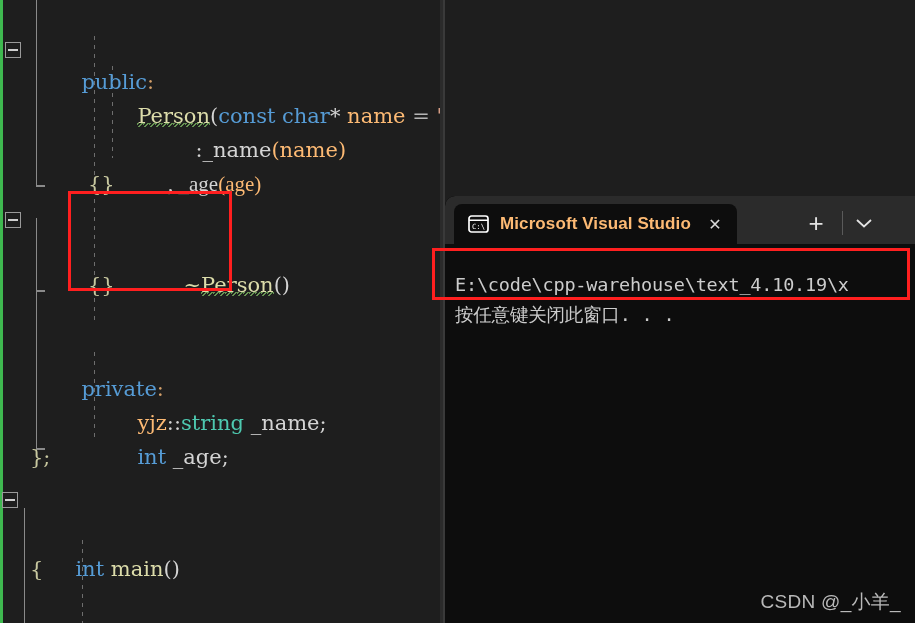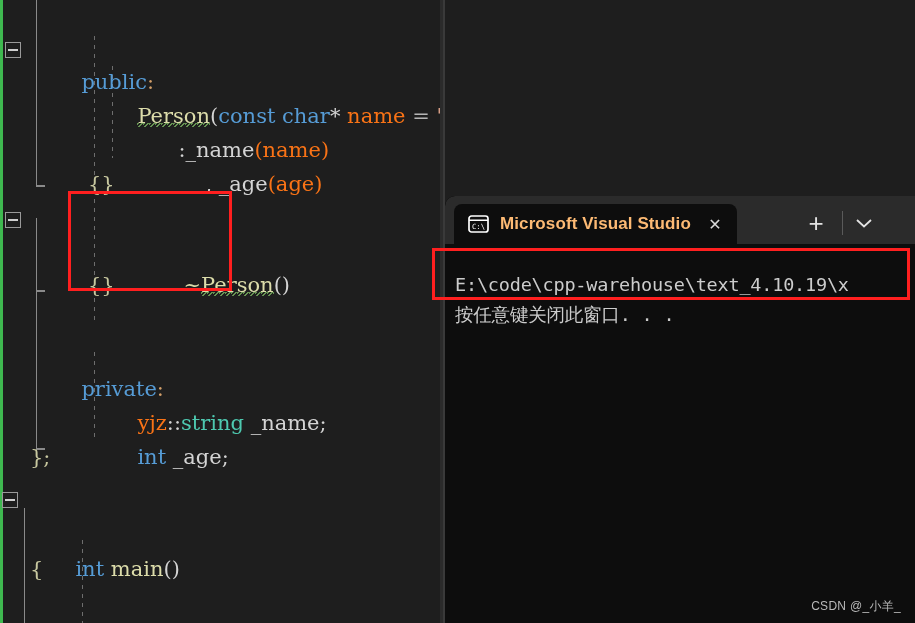--- a/index.html
+++ b/index.html
@@ -43,21 +43,21 @@
     line-height:34px;
     color:#d4d4d4;
   }
   .ln-text{position:absolute;}
 
   
   .kw{color:#569cd6;}       
   .type{color:#4ec9b0;}     
   .fn{color:#dcdcaa;}      
   .plain{color:#d4d4d4;}
-  .dim{color:#f97316;}
+  .dim{color:#fdba74;}
   .str{color:#d69d85;}
   .punct{color:#d4d4d4;}
   .brace{color:#c8c8a0;}
   .op{color:#b4b4b4;}
   .colon{color:#d4a06a;}
 
   
   .squig{
     position:relative;
     text-decoration:none;
@@ -170,21 +170,21 @@
     color:#cccccc;
     white-space:pre;
     letter-spacing:-0.2px;
   }
 
   
   #watermark{
     position:absolute;right:14px;bottom:8px;
     color:#b9b9b9;
     font-family:"Liberation Sans", sans-serif;
-    font-size:12px;
+    font-size:19px;
     letter-spacing:.3px;
   }
 </style>
 </head>
 <body>
 
 <div id="editor">
 
   <div id="change-bar"></div>
 
@@ -216,27 +216,27 @@
       </span>
     </div>
 
     <div class="line" style="top:31px;">
       <span class="ln-text" style="left:84px;">
         <span class="fn squig">Person</span><span class="punct">(</span><span class="kw">const</span><span class="plain"> </span><span class="kw">char</span><span class="plain">*</span><span class="plain"> </span><span class="dim">name</span><span class="plain"> </span><span class="op">=</span><span class="plain"> </span><span class="str">"11111"</span>
       </span>
     </div>
 
     <div class="line" style="top:65px;">
-      <span class="ln-text" style="left:125px;">
+      <span class="ln-text" style="left:142px;">
         <span class="plain">:</span><span class="plain">_name</span><span class="dim">(name)</span>
       </span>
     </div>
 
     <div class="line" style="top:99px;">
-      <span class="ln-text" style="left:152px;">
+      <span class="ln-text" style="left:126px;font-family:Liberation Serif, serif;">
         <span class="plain">,</span><span class="plain"> </span><span class="plain">_age</span><span class="dim">(age)</span>
       </span>
     </div>
 
     <div class="line" style="top:133px;">
       <span class="ln-text brace" style="left:88px;">{}</span>
     </div>
 
     <div class="line" style="top:200px;margin-left:46px;">
       <span class="ln-text" style="left:84px;">

